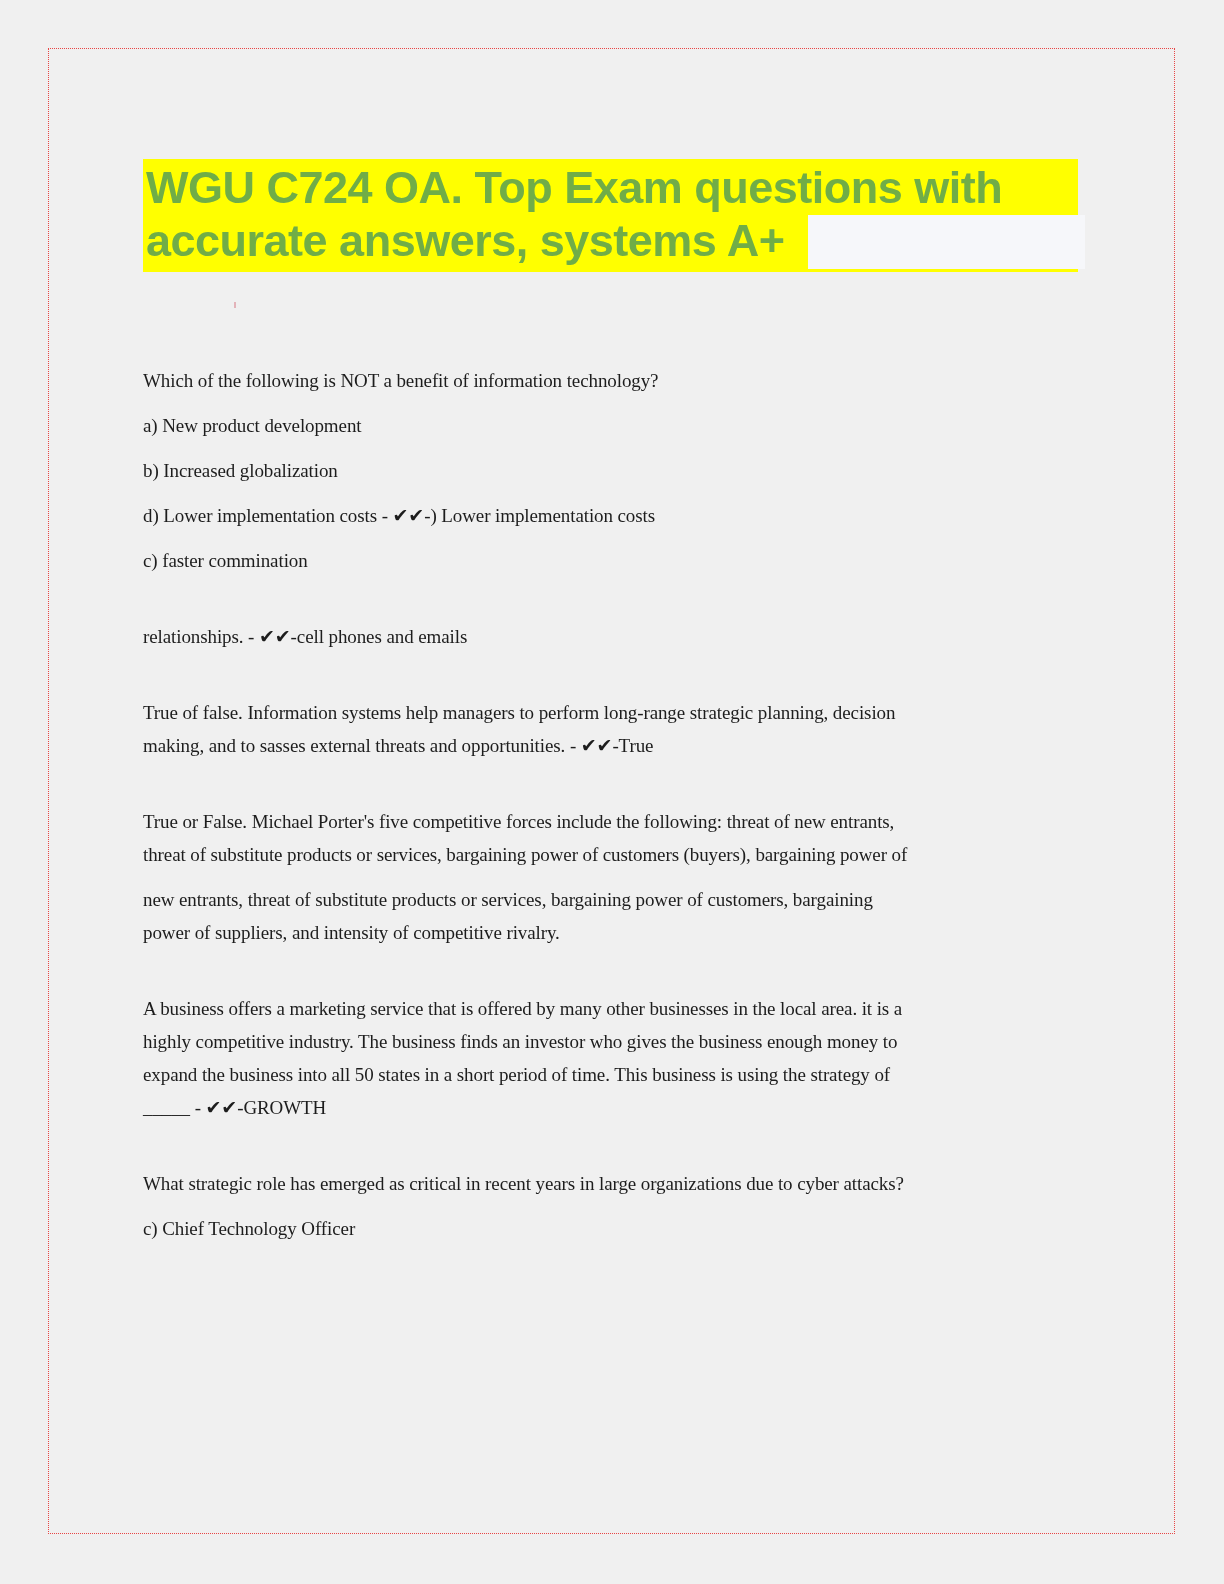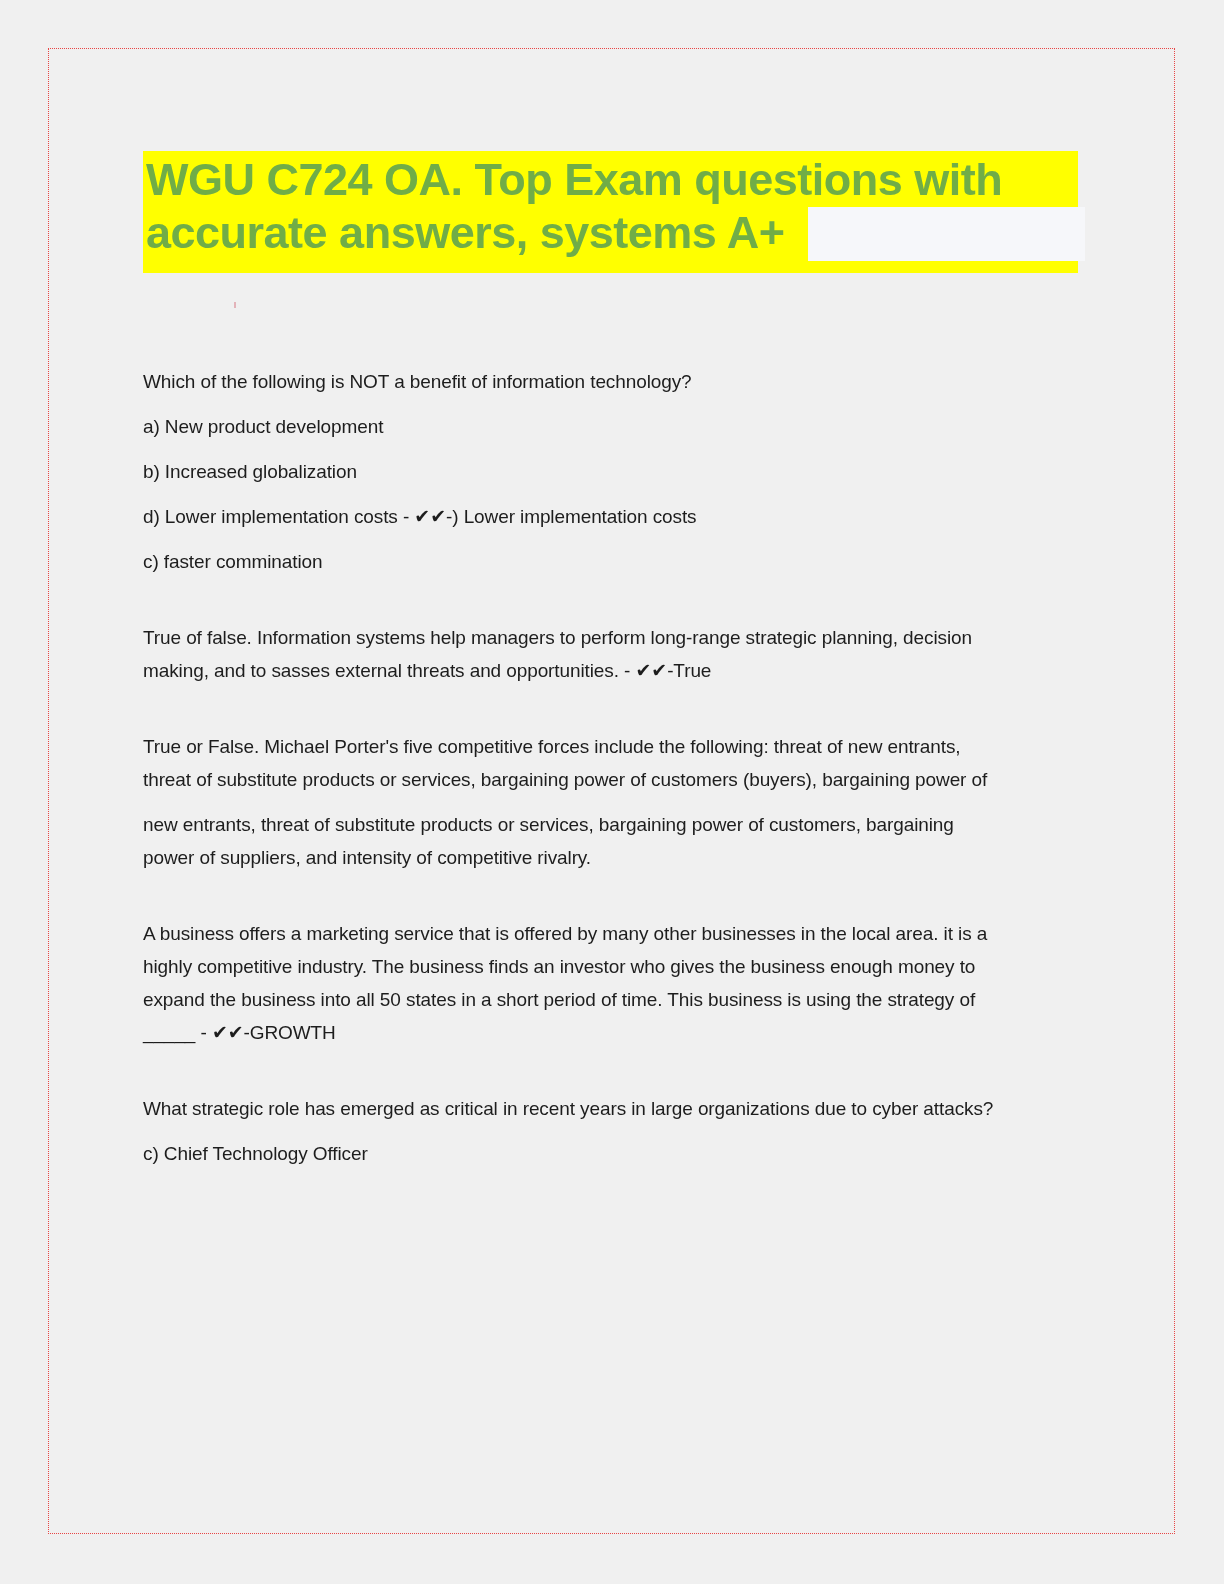--- a/index.html
+++ b/index.html
@@ -35,23 +35,23 @@
     position: absolute;
     left: 143px;
     top: 143px;
     width: 941px;
     color: #1d1d1d;
   }
   .title-block {
     position: relative;
     width: 935px;
     background: #ffff00;
-    padding: 2px 0 14px 3px;
+    padding: 2px 0 5px 3px;
     box-sizing: border-box;
-    margin: 8px 0 92px 0;
+    margin: 16px 0 92px 0;
   }
   .title-line {
     display: block;
     white-space: nowrap;
     font-weight: bold;
     font-size: 45px;
     line-height: 53px;
     letter-spacing: -0.5px;
     color: #70ad47;
   }
@@ -65,20 +65,21 @@
   }
   .para {
     margin: 0 0 12px 0;
   }
   .para .line {
     display: block;
     white-space: nowrap;
     font-size: 19px;
     line-height: 33px;
     letter-spacing: -0.1px;
+    font-family: Liberation Serif, serif;
   }
   .block {
     margin-top: 43px;
   }
 </style>
 </head>
 <body>
 
 <div class="page-border"></div>
 <div class="stray-mark"></div>
@@ -101,20 +102,21 @@
     <span class="line">b) Increased globalization</span>
   </p>
   <p class="para">
     <span class="line">d) Lower implementation costs - ✔✔-) Lower implementation costs</span>
   </p>
   <p class="para">
     <span class="line">c) faster commination</span>
   </p>
 
   <p class="para block">
+    <span class="line">relationships. - ✔✔-cell phones and emails</span>
   </p>
 
   <p class="para block">
     <span class="line">True of false. Information systems help managers to perform long-range strategic planning, decision</span>
     <span class="line">making, and to sasses external threats and opportunities. - ✔✔-True</span>
   </p>
 
   <p class="para block">
     <span class="line">True or False. Michael Porter's five competitive forces include the following: threat of new entrants,</span>
     <span class="line">threat of substitute products or services, bargaining power of customers (buyers), bargaining power of</span>

